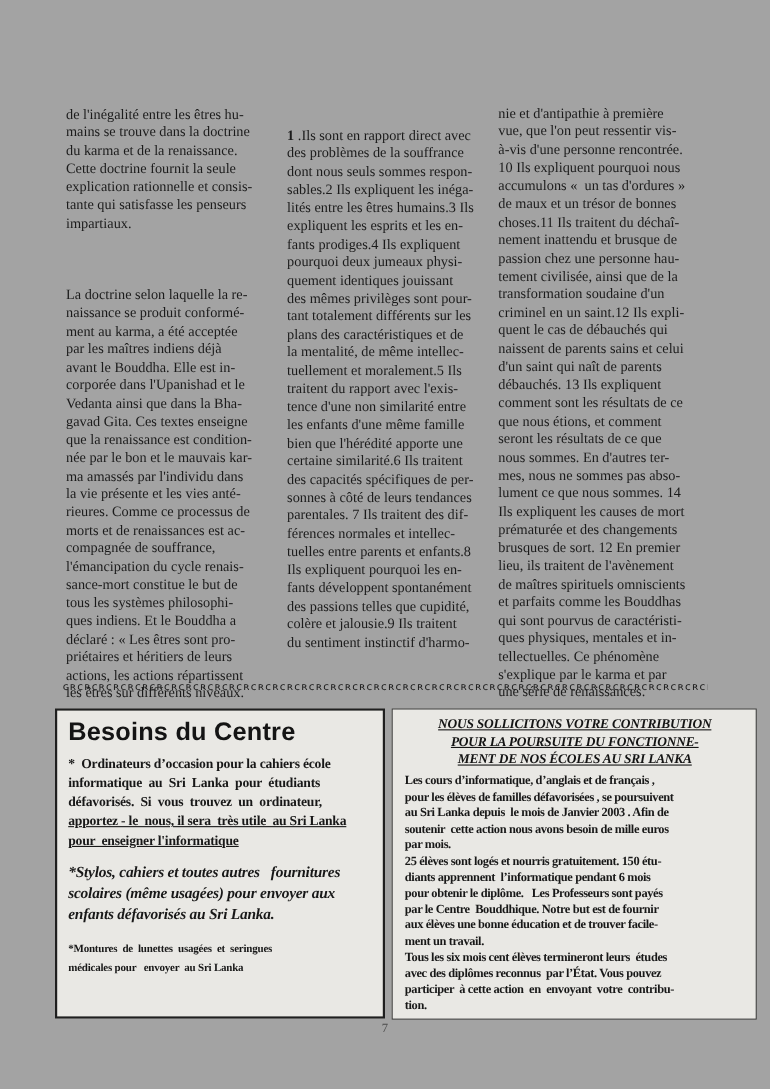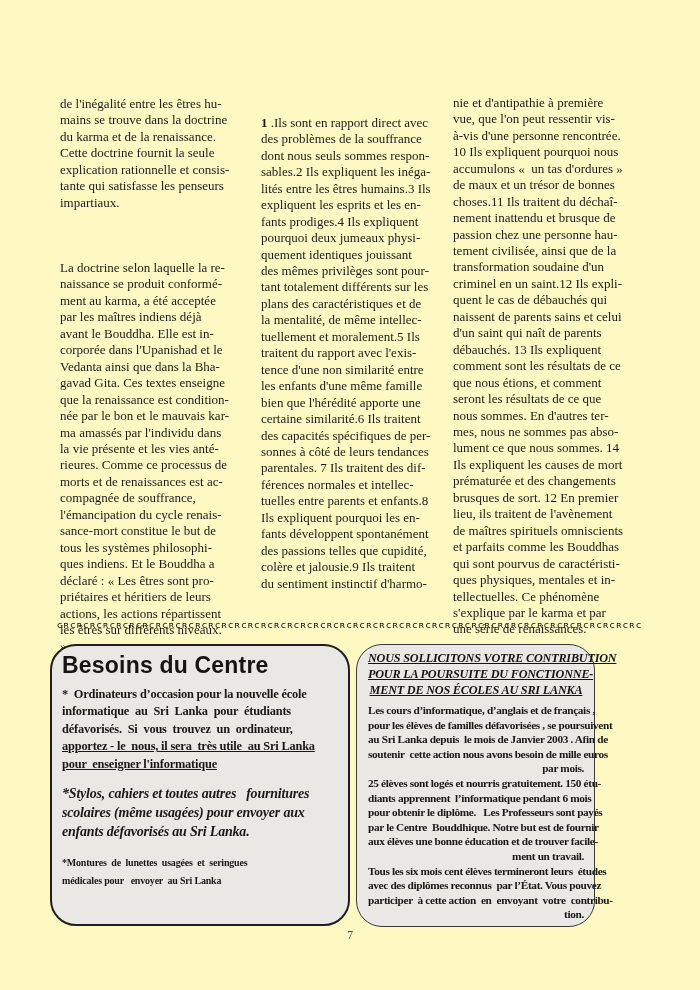--- a/index.html
+++ b/index.html
@@ -1,17 +1,17 @@
 <!DOCTYPE html>
 <html><head>
 <meta charset="utf-8">
 <style>
   html,body { margin:0; padding:0; background:#ffffff; }
   .page {
-    position:relative; width:700px; height:990px; background:#fef9c3;
+    position:relative; width:700px; height:990px; background:#a3a3a3;
     font-family:"Liberation Serif", serif; color:#1b1b1b; overflow:hidden;
   }
   
   .col { position:absolute; white-space:pre; font-size:13px; line-height:16.45px; }
   .col p { margin:0; }
   #col1 { left:60px;  top:63px; width:195px; }
   #col1 p + p { margin-top:16px; }
   #col2 { left:261px; top:82px; width:196px; }
   #col3 { left:453px; top:62px; width:197px; }
   #col2 h2 {
@@ -21,27 +21,27 @@
   }
   .lead-num { font-weight:bold; }
   
   .separator {
     position:absolute; left:57px; top:619px; width:586px; height:14px;
     overflow:hidden; white-space:nowrap;
     font-family:"DejaVu Sans", sans-serif; font-size:9.5px; letter-spacing:1.1px;
     color:#161616;
   }
   
-  .box { position:absolute; box-sizing:border-box; background:#e9e8e4;border-radius:26px; }
+  .box { position:absolute; box-sizing:border-box; background:#e9e8e4; }
   .box-left  {
     left:50px;  top:644px; width:300px; height:282px;
     border:2px solid #1f1f1f; padding:4px 10px 6px 10px;
   }
   .box-right {
-    left:356px; top:644px; width:239px; height:283px;
+    left:356px; top:644px; width:332px; height:283px;
     border:1px solid #3a3a3a; padding:5px 10px 6px 11px;
   }
   .box-left h1 {
     margin:2px 0 8px 0; font-family:"Liberation Sans", sans-serif;
     font-size:23px; line-height:26px; font-weight:bold; color:#141414;
     letter-spacing:0.2px;
   }
   .need-item {
     margin:0; white-space:pre; font-weight:bold; color:#181818;
     font-size:12.4px; line-height:17.4px; letter-spacing:-0.2px;
@@ -50,21 +50,21 @@
   .need-item.it2 { margin-top:11px; font-style:italic; font-size:14px; line-height:19px; }
   .need-item.it3 { margin-top:13px; font-size:10px; line-height:18px; }
   .need-item.it4 { margin-top:15px; font-size:13px; line-height:18px; }
   .box-right h3 {
     margin:0; text-align:center; white-space:pre;
     font-size:12.2px; line-height:16px; font-weight:bold; font-style:italic;
     text-decoration:underline; letter-spacing:-0.2px; color:#141414;
   }
   .box-right p {
     margin:5px 0 0 0; white-space:pre; font-weight:bold; color:#181818;
-    font-size:11.3px; line-height:14.6px; letter-spacing:-0.35px;text-align:right;
+    font-size:11.3px; line-height:14.6px; letter-spacing:-0.35px;
   }
   
   .pageno {
     position:absolute; left:0; top:929px; width:700px; text-align:center;
     font-size:11.5px; color:#4a4a4a;
   }
 </style>
 </head>
 <body>
 
@@ -169,21 +169,21 @@
 ques physiques, mentales et in-
 tellectuelles. Ce phénomène
 s'explique par le karma et par
 une série de renaissances.</p>
   </div>
 
   <div class="separator">ᴄʀᴄʀᴄʀᴄʀᴄʀᴄʀᴄʀᴄʀᴄʀᴄʀᴄʀᴄʀᴄʀᴄʀᴄʀᴄʀᴄʀᴄʀᴄʀᴄʀᴄʀᴄʀᴄʀᴄʀᴄʀᴄʀᴄʀᴄʀᴄʀᴄʀᴄʀᴄʀᴄʀᴄʀᴄʀᴄʀᴄʀᴄʀᴄʀᴄʀᴄʀᴄʀᴄʀᴄʀᴄʀᴄʀ</div>
 
   <div class="box box-left">
     <h1>Besoins du Centre</h1>
-    <p class="need-item"><span>*  Ordinateurs d’occasion pour la nouvelle école
+    <p class="need-item"><span>*  Ordinateurs d’occasion pour la cahiers école
 informatique  au  Sri  Lanka  pour  étudiants
 défavorisés.  Si  vous  trouvez  un  ordinateur,
 </span><span class="ul">apportez - le  nous, il sera  très utile  au Sri Lanka
 pour  enseigner l'informatique</span></p>
     <p class="need-item it2">*Stylos, cahiers et toutes autres   fournitures
 scolaires (même usagées) pour envoyer aux
 enfants défavorisés au Sri Lanka.</p>
     <p class="need-item it3">*Montures  de  lunettes  usagées  et  seringues
 médicales pour   envoyer  au Sri Lanka</p>
   </div>

